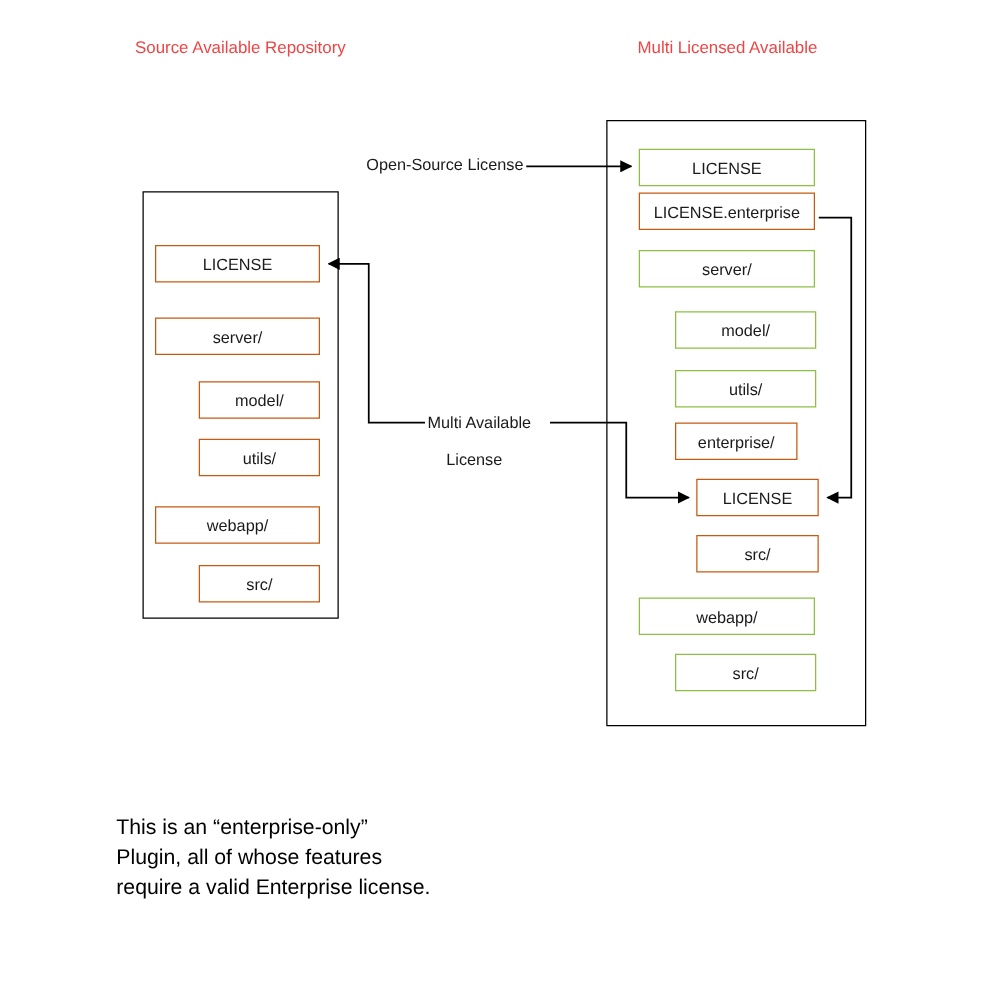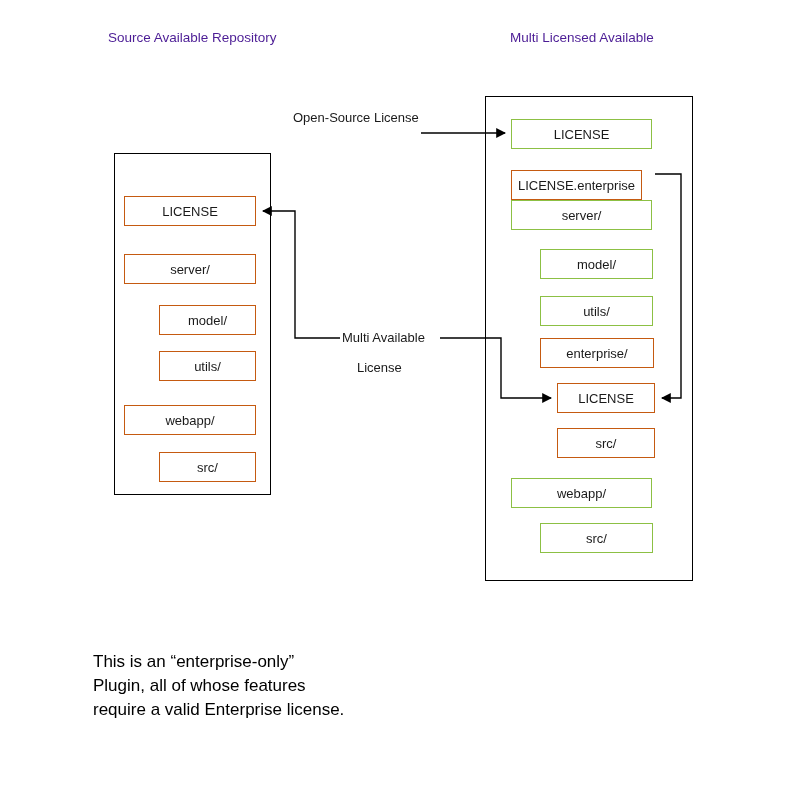--- a/index.html
+++ b/index.html
@@ -11,21 +11,21 @@
     position: relative;
     width: 788px;
     height: 801px;
     background: #ffffff;
     font-family: "Liberation Sans", sans-serif;
     overflow: hidden;
   }
   .repo-title {
     position: absolute;
     font-size: 13.5px;
-    color: #4c1d95;
+    color: #ef4444;
     white-space: nowrap;
   }
   #title-left  { left: 108px; top: 30px; }
   #title-right { left: 510px; top: 30px; }
 
   .repo-box {
     position: absolute;
     border: 1.4px solid #000000;
     background: #ffffff;
     box-sizing: border-box;
@@ -47,21 +47,21 @@
     white-space: nowrap;
   }
   .file-box.green { border-color: #8CC044; }
 
   .conn-label {
     position: absolute;
     font-size: 13px;
     color: #1a1a1a;
     white-space: nowrap;
   }
-  #label-oss   { left: 293px; top: 110px; }
+  #label-oss   { left: 293px; top: 124px; }
   #label-sa-1  { left: 342px; top: 330px; }
   #label-sa-2  { left: 357px; top: 360px; }
 
   .caption {
     position: absolute;
     font-family: Liberation Sans, sans-serif;
     font-size: 17px;
     line-height: 24px;
     color: #000000;
     white-space: pre;
@@ -105,33 +105,33 @@
         <span>webapp/</span>
       </div>
       <div class="file-box" style="left: 159px; top: 452px; width: 97px;">
         <span>src/</span>
       </div>
     </div>
   <div id="right-items">
       <div class="file-box green" style="left: 511px; top: 119px; width: 141px;">
         <span>LICENSE</span>
       </div>
-      <div class="file-box" style="left: 511px; top: 154px; width: 131px; margin-top: 16px;">
+      <div class="file-box" style="left: 511px; top: 154px; width: 141px;">
         <span>LICENSE.enterprise</span>
       </div>
       <div class="file-box green" style="left: 511px; top: 200px; width: 141px;">
         <span>server/</span>
       </div>
       <div class="file-box green" style="left: 540px; top: 249px; width: 113px;">
         <span>model/</span>
       </div>
       <div class="file-box green" style="left: 540px; top: 296px; width: 113px;">
         <span>utils/</span>
       </div>
-      <div class="file-box" style="left: 540px; top: 338px; width: 114px;">
+      <div class="file-box" style="left: 540px; top: 338px; width: 98px;">
         <span>enterprise/</span>
       </div>
       <div class="file-box" style="left: 557px; top: 383px; width: 98px;">
         <span>LICENSE</span>
       </div>
       <div class="file-box" style="left: 557px; top: 428px; width: 98px;">
         <span>src/</span>
       </div>
       <div class="file-box green" style="left: 511px; top: 478px; width: 141px;">
         <span>webapp/</span>

